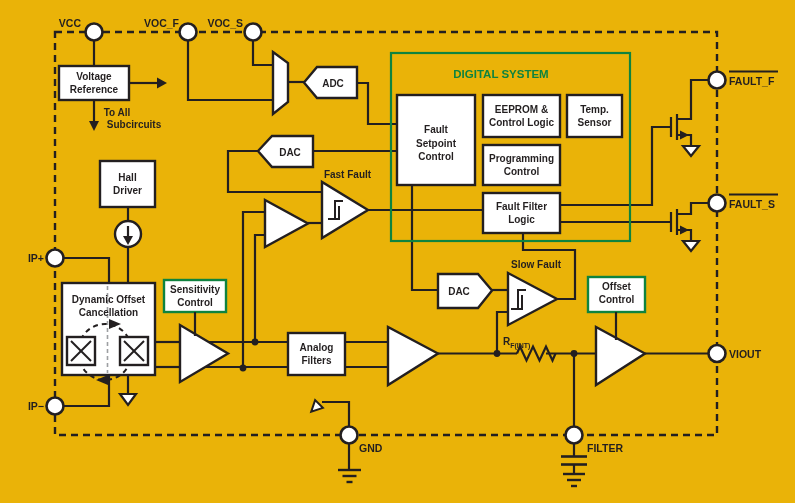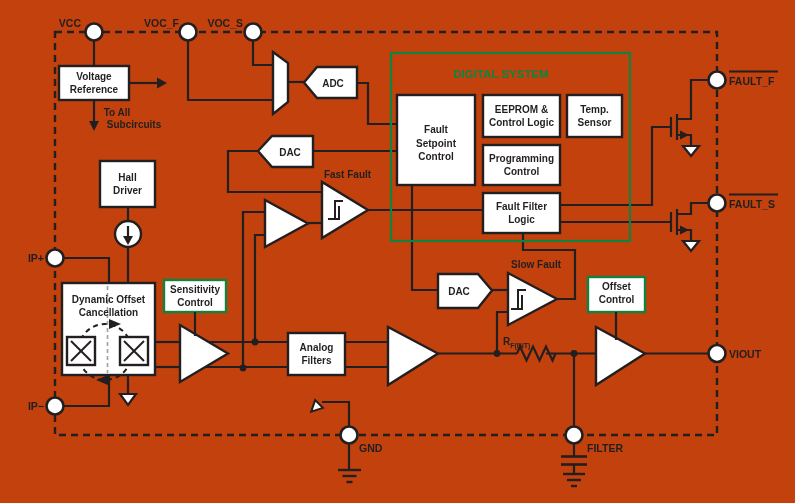--- a/index.html
+++ b/index.html
@@ -1,16 +1,16 @@
 <!DOCTYPE html>
 <html><head>
 <meta charset="utf-8">
 <style>
   html,body{margin:0;padding:0;background:#ffffff;}
-  .page{width:795px;height:503px;background:#c2410c;position:relative;overflow:hidden;}
+  .page{width:795px;height:503px;background:#eab308;position:relative;overflow:hidden;}
   svg{display:block;}
   text{font-family:"Liberation Sans","DejaVu Sans",sans-serif;font-weight:bold;fill:#231F20;}
   .lbl{font-size:10px;}
   .pin{font-size:10.5px;}
   .ttl{font-size:11.5px;fill:#0F833F;}
   .sub{font-size:7px;}
 </style>
 </head>
 <body>
 

